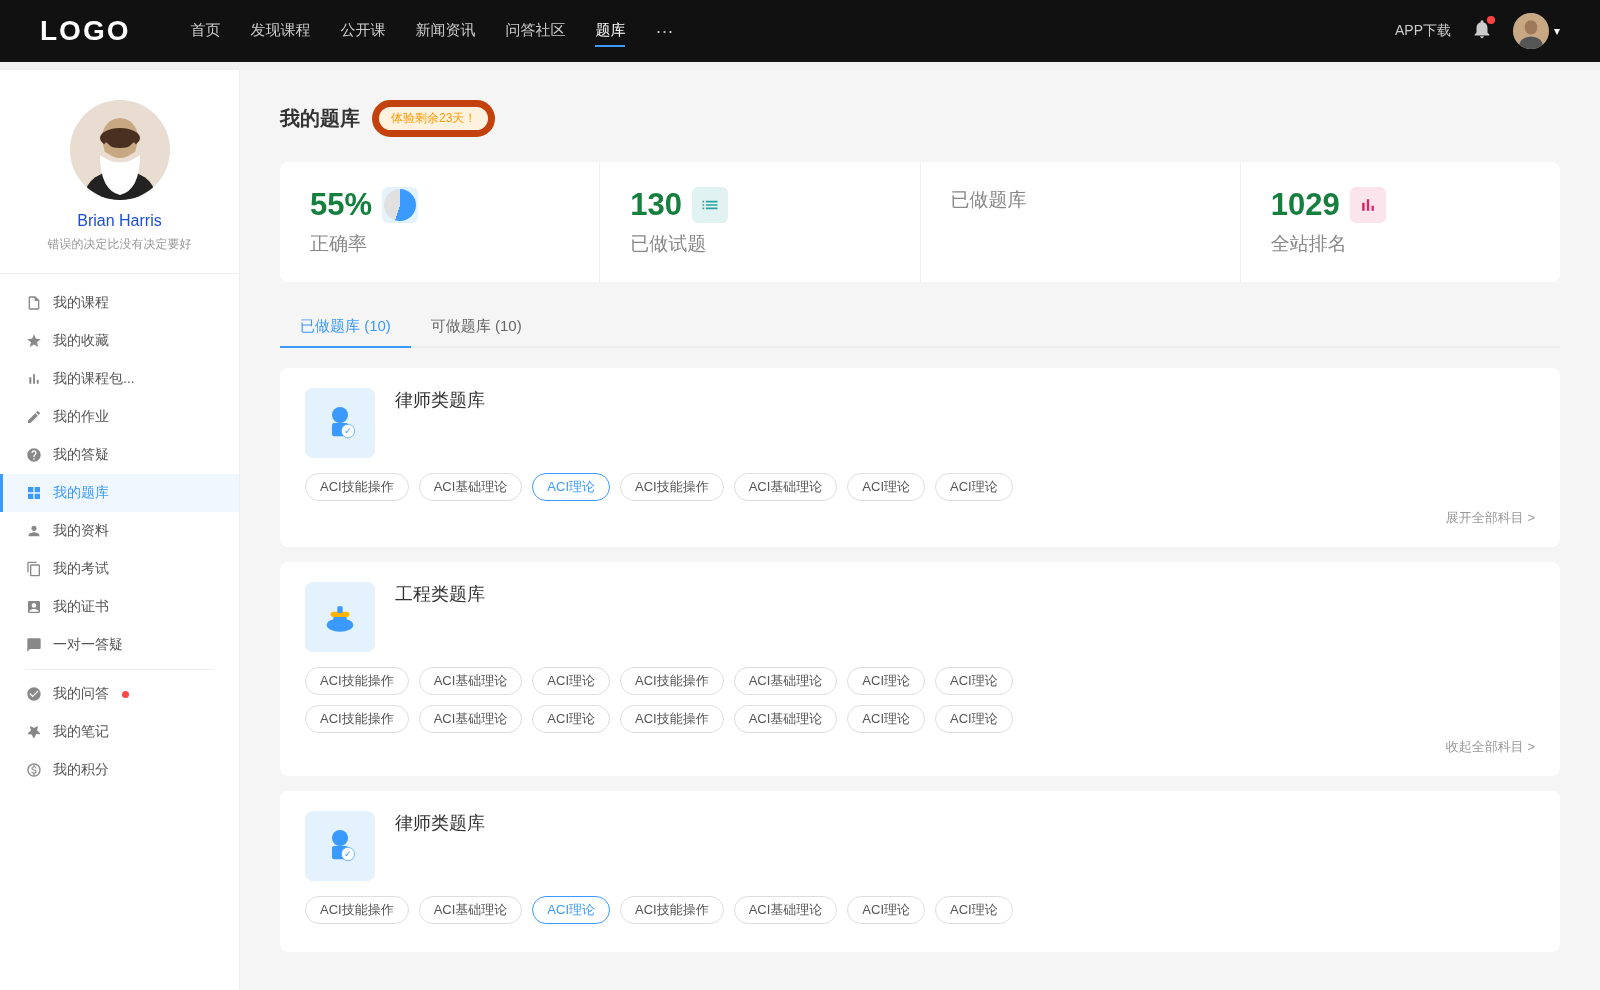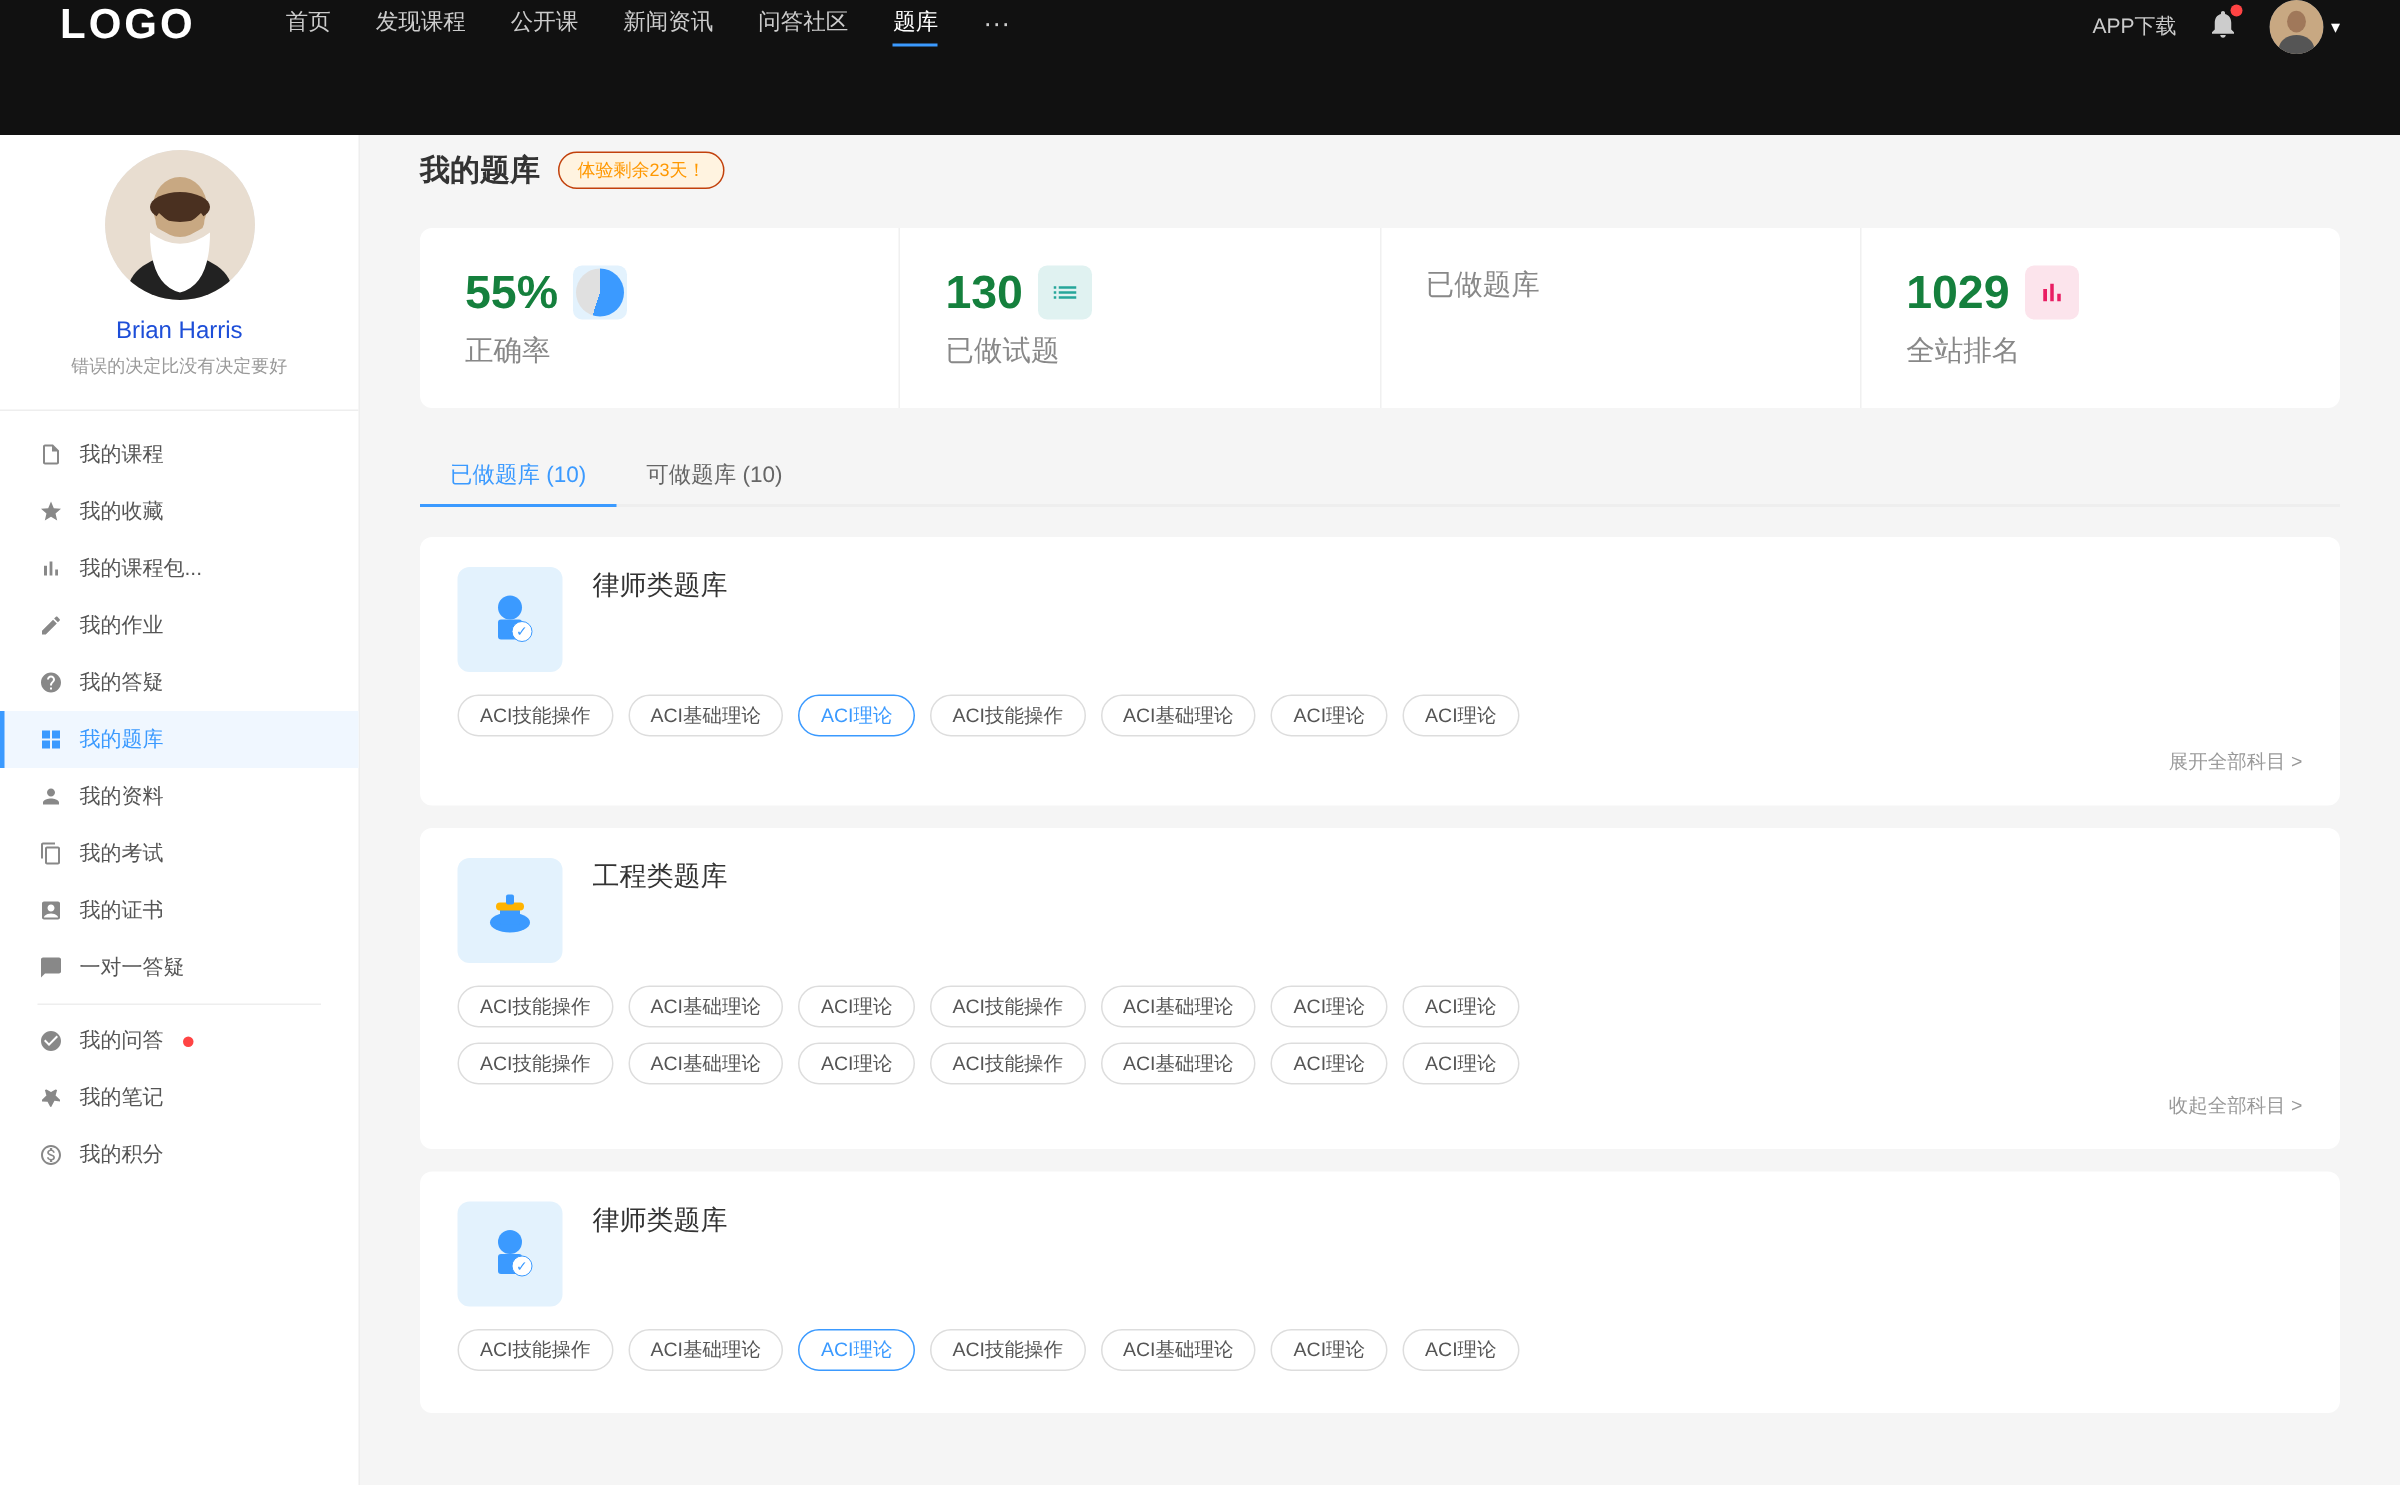--- a/index.html
+++ b/index.html
@@ -1,19 +1,19 @@
 <!DOCTYPE html>
 <html><head>
   <meta charset="utf-8">
   <style>
     * { box-sizing: border-box; margin: 0; padding: 0; }
     body { font-family: -apple-system, BlinkMacSystemFont, 'PingFang SC', 'Microsoft YaHei', sans-serif; background: #f0f0f0; color: #333; }
 
     
-    .header { background: #111; height: 90px; display: flex; align-items: flex-start; padding: 0 40px; position: fixed; top: 0; left: 0; right: 0; z-index: 100; }
+    .header { background: #111; height: 62px; display: flex; align-items: center; padding: 0 40px; position: fixed; top: 0; left: 0; right: 0; z-index: 100; }
     .logo { color: #fff; font-size: 28px; font-weight: bold; letter-spacing: 2px; margin-right: 60px; }
     .nav { display: flex; gap: 30px; flex: 1; }
     .nav-item { color: #ccc; font-size: 15px; cursor: pointer; padding: 5px 0; text-decoration: none; }
     .nav-item.active { color: #fff; border-bottom: 2px solid #3b9aff; }
     .nav-dots { color: #ccc; font-size: 18px; cursor: pointer; }
     .header-right { display: flex; align-items: center; gap: 20px; margin-left: auto; }
     .app-download { color: #ccc; font-size: 14px; cursor: pointer; }
     .bell-icon { position: relative; cursor: pointer; }
     .bell-icon::after { content: ''; position: absolute; top: -2px; right: -2px; width: 8px; height: 8px; background: #ff4444; border-radius: 50%; }
     .avatar-wrap { display: flex; align-items: center; gap: 5px; cursor: pointer; }
@@ -36,21 +36,21 @@
     .menu-item.active::before { content: ''; position: absolute; left: 0; top: 0; bottom: 0; width: 3px; background: #3b9aff; }
     .menu-icon { width: 18px; height: 18px; display: flex; align-items: center; justify-content: center; color: #888; font-size: 16px; }
     .menu-item.active .menu-icon { color: #3b9aff; }
     .menu-item .badge-dot { width: 7px; height: 7px; background: #ff4444; border-radius: 50%; margin-left: 3px; }
     .menu-divider { height: 1px; background: #eee; margin: 5px 25px; }
 
     
     .content { flex: 1; padding: 30px 40px; background: #f5f5f5; }
     .page-header { display: flex; align-items: center; gap: 12px; margin-bottom: 25px; }
     .page-title { font-size: 20px; font-weight: 600; color: #333; }
-    .trial-badge { background: #fff3e0; color: #ff9800; border: 1px solid #c2410c; border-radius: 20px; padding: 3px 12px; font-size: 12px; }
+    .trial-badge { background: #fff3e0; color: #ff9800; border: 7px solid #c2410c; border-radius: 20px; padding: 3px 12px; font-size: 12px; }
 
     
     .stats-row { display: flex; gap: 0; background: #fff; border-radius: 8px; margin-bottom: 25px; overflow: hidden; }
     .stat-item { flex: 1; padding: 25px 30px; border-right: 1px solid #f0f0f0; }
     .stat-item:last-child { border-right: none; }
     .stat-top { display: flex; align-items: center; gap: 10px; margin-bottom: 8px; }
     .stat-value { font-size: 31px; font-weight: 600; color: #15803d; }
     .stat-icon { width: 36px; height: 36px; border-radius: 6px; display: flex; align-items: center; justify-content: center; }
     .stat-icon-blue { background: #e3f2fd; }
     .stat-icon-teal { background: #e0f2f1; }

